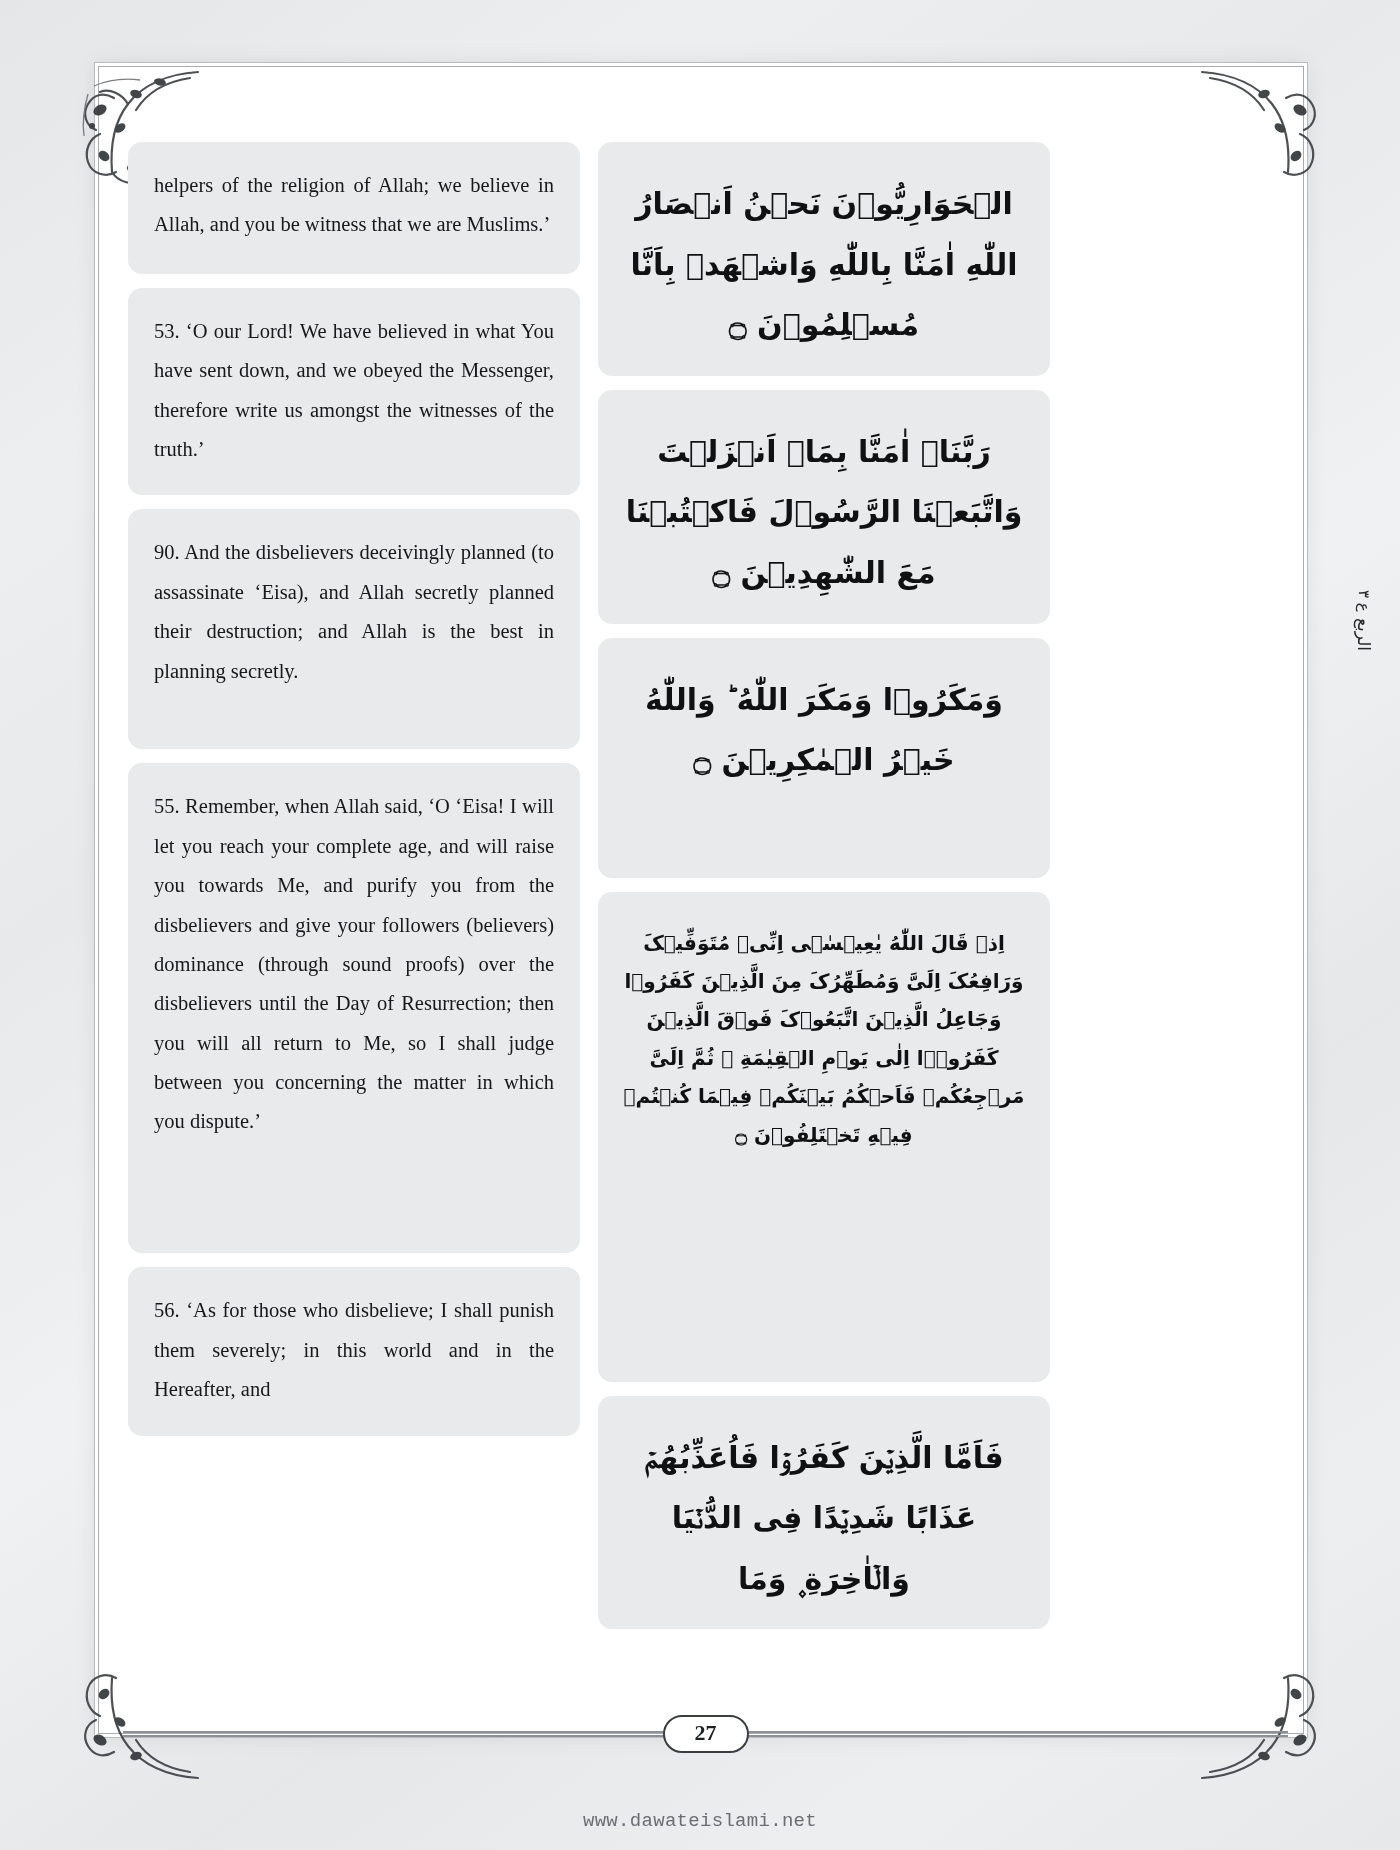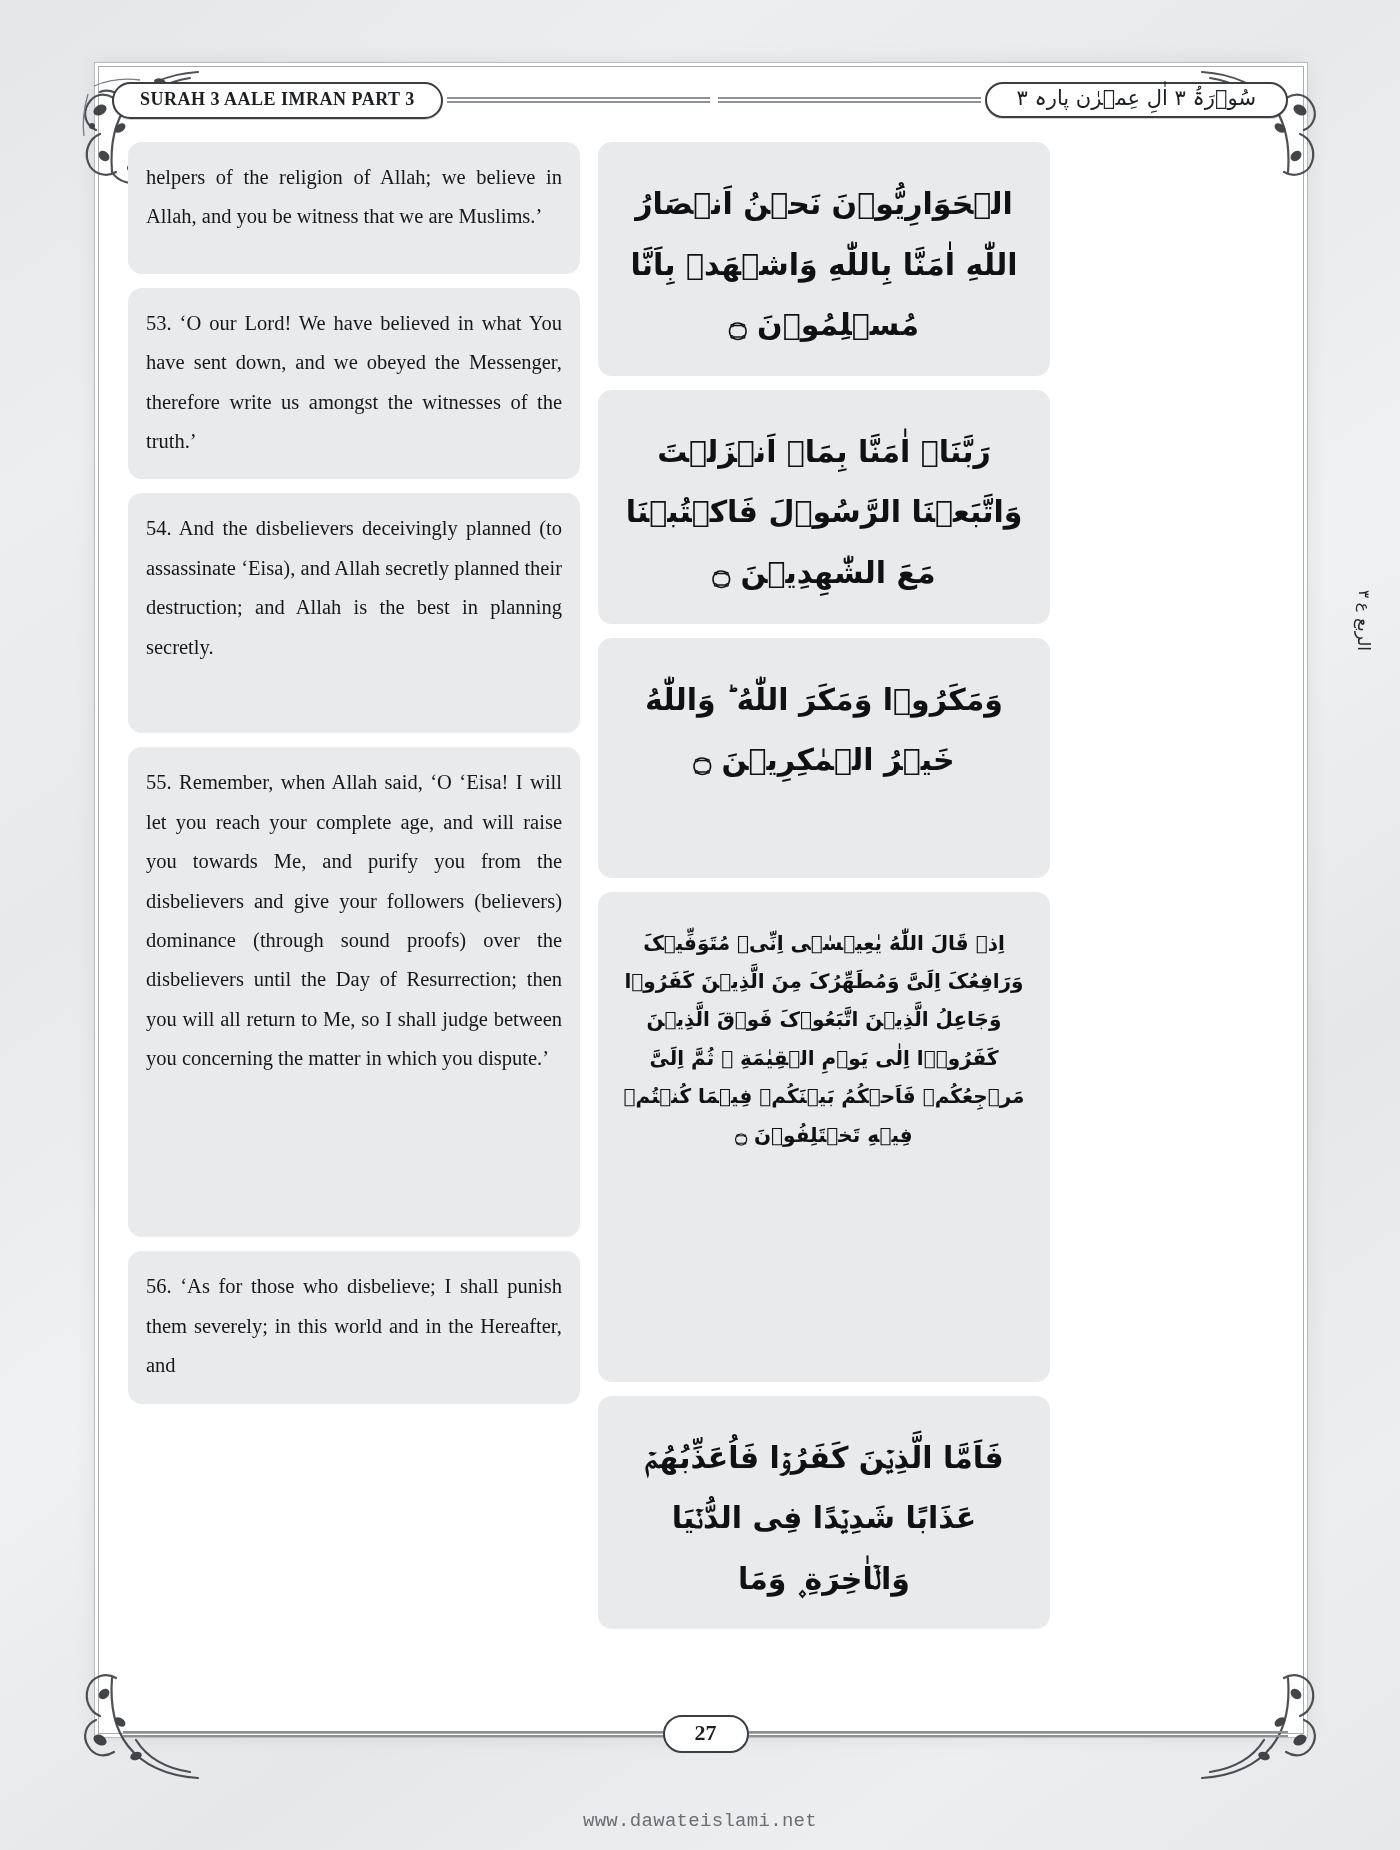--- a/index.html
+++ b/index.html
@@ -125,21 +125,21 @@
     padding: 32px 20px 20px;
   }
 
   .en-text {
     font-family: "Liberation Serif", serif;
     font-size: 20.5px;
     line-height: 1.92;
     color: #16181a;
     text-align: justify;
     text-justify: inter-word;
-    margin: 0;
+    margin: 8px;
     hyphens: none;
   }
 
   .ar-text {
     font-family: "DejaVu Sans", "Liberation Sans", sans-serif;
     direction: rtl;
     unicode-bidi: isolate;
     font-size: 30px;
     line-height: 2.02;
     color: #0f1113;
@@ -306,40 +306,34 @@
       </g>
       <g fill="#2f3236">
         <ellipse cx="30" cy="46" rx="7" ry="5" transform="rotate(-30 30 46)"></ellipse>
         <ellipse cx="50" cy="64" rx="6" ry="4" transform="rotate(-35 50 64)"></ellipse>
         <ellipse cx="66" cy="30" rx="6" ry="4" transform="rotate(20 66 30)"></ellipse>
         <ellipse cx="34" cy="92" rx="6" ry="4.5" transform="rotate(40 34 92)"></ellipse>
       </g>
     </svg>
   </div>
 
-  <div class="header-row">
-    <div class="banner banner-en">SURAH 3 AALE IMRAN PART 3</div>
-    <div class="rule-line"></div>
-    <div class="rule-line"></div>
-    <div class="banner banner-ar">سُوۡرَۃُ ٣ اٰلِ عِمۡرٰن پارہ ٣</div>
-  </div>
 
   <div class="mid-divider"></div>
 
   <div class="body-grid">
 
     <div class="col-en">
       <div class="cell" style="min-height:132px">
         <p class="en-text">helpers of the religion of Allah; we believe in Allah, and you be witness that we are Muslims.’</p>
       </div>
       <div class="cell" style="min-height:158px">
         <p class="en-text">53.  ‘O our Lord! We have believed in what You have sent down, and we obeyed the Messenger, therefore write us amongst the witnesses of the truth.’</p>
       </div>
       <div class="cell" style="min-height:240px">
-        <p class="en-text">54. And the disbelievers deceivingly planned (to assassinate ‘Eisa), and Allah secretly planned their destruction; and Allah is the best in planning secretly.</p>
+        <p class="en-text">90. And the disbelievers deceivingly planned (to assassinate ‘Eisa), and Allah secretly planned their destruction; and Allah is the best in planning secretly.</p>
       </div>
       <div class="cell" style="min-height:490px">
         <p class="en-text">55.  Remember, when Allah said, ‘O ‘Eisa! I will let you reach your complete age, and will raise you towards Me, and purify you from the disbelievers and give your followers (believers) dominance (through sound proofs) over the disbelievers until the Day of Resurrection; then you will all return to Me, so I shall judge between you concerning the matter in which you dispute.’</p>
       </div>
       <div class="cell" style="min-height:150px">
         <p class="en-text">56.  ‘As for those who disbelieve; I shall punish them severely; in this world and in the Hereafter, and</p>
       </div>
     </div>
 
     <div class="col-ar">

